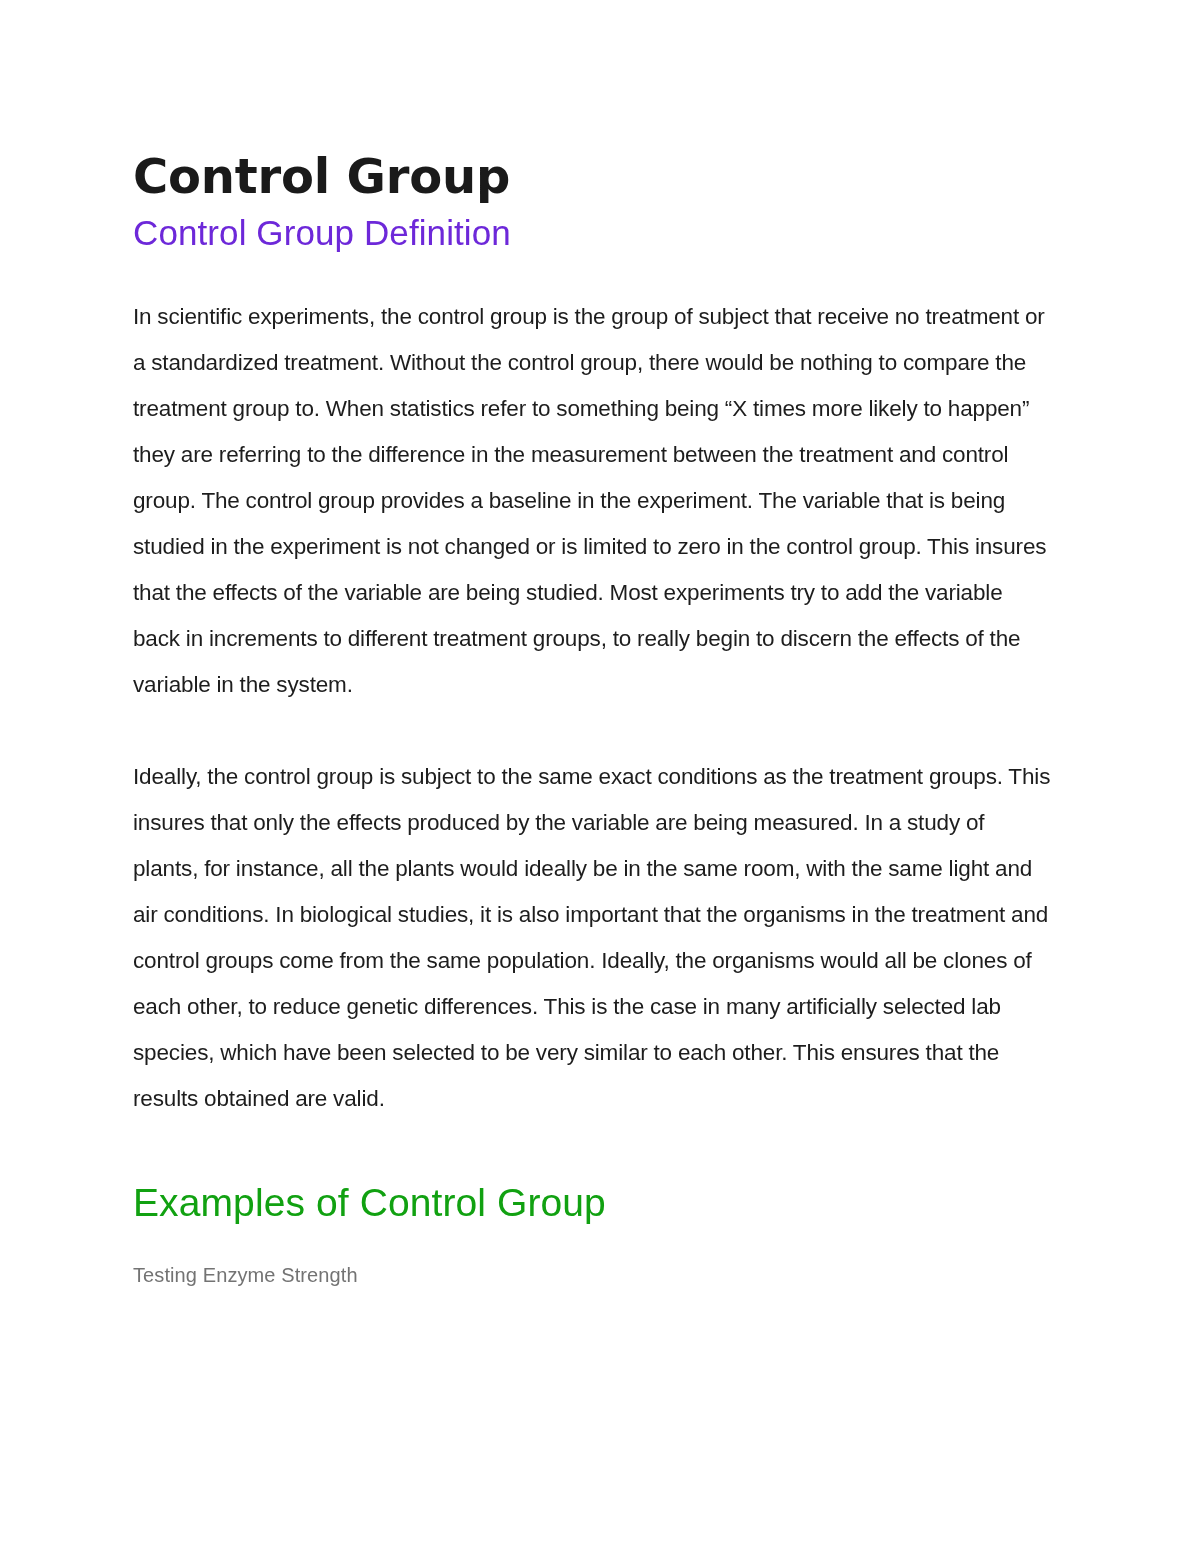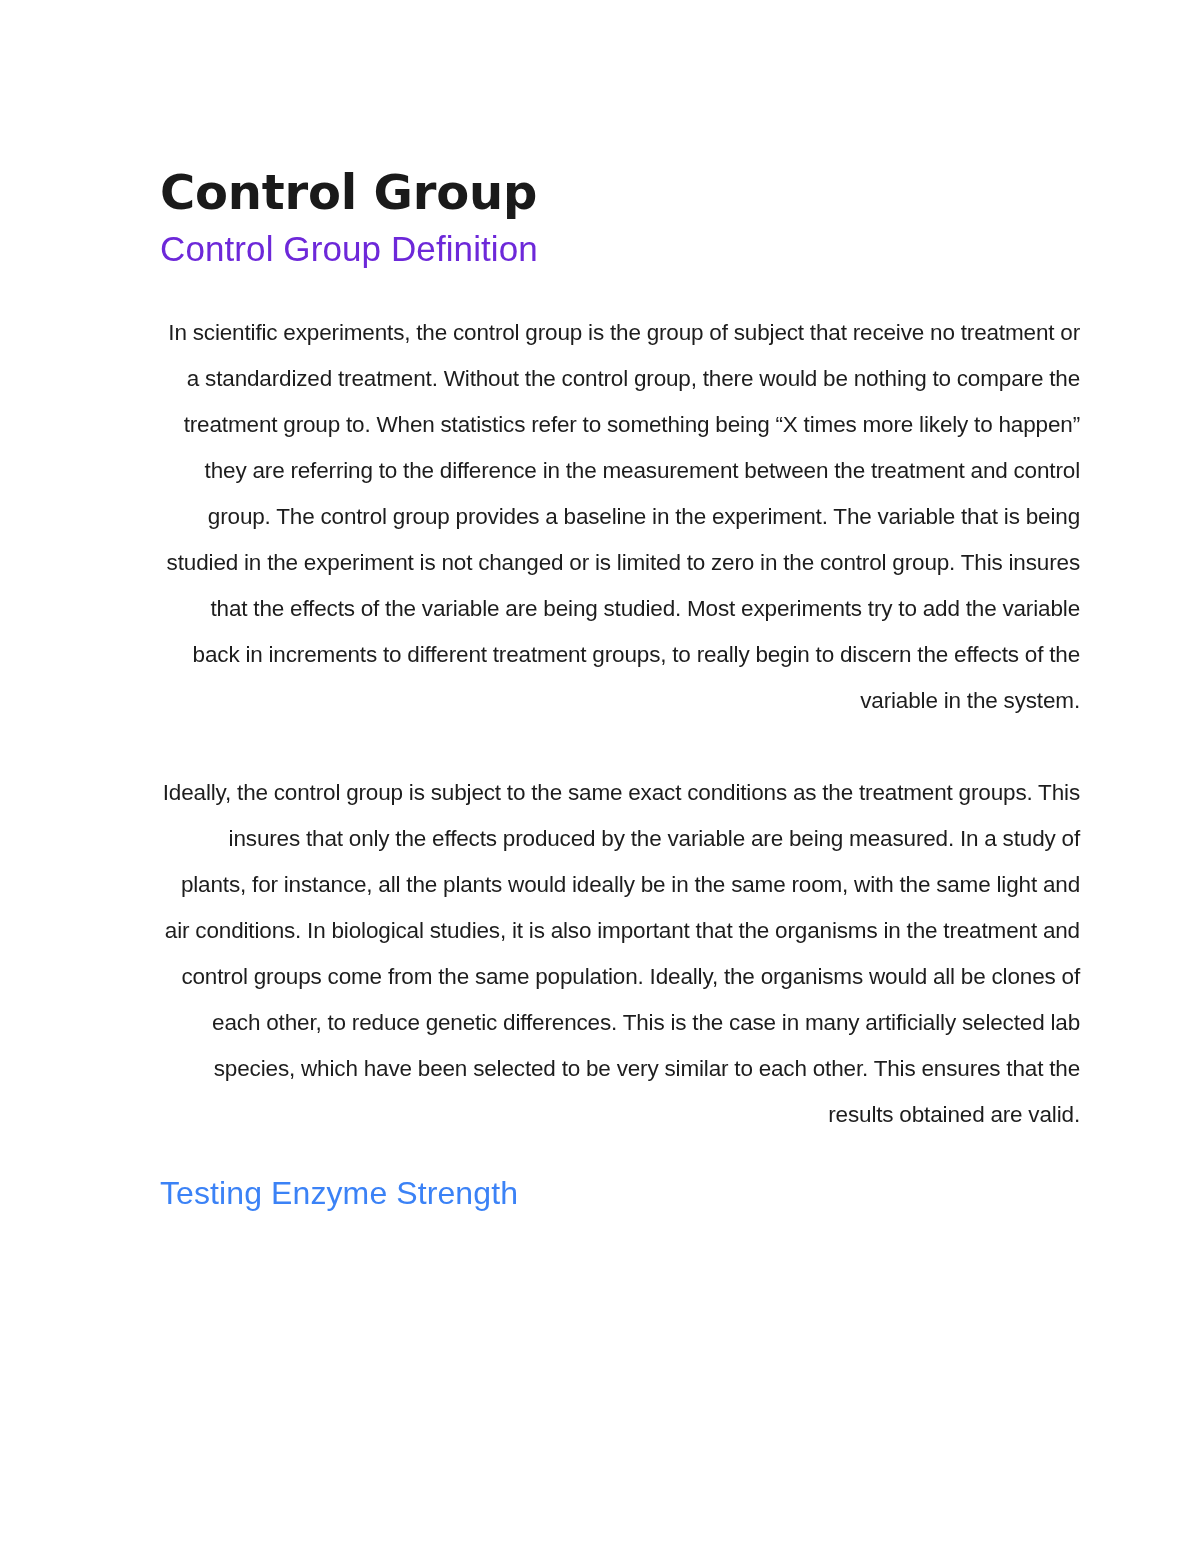--- a/index.html
+++ b/index.html
@@ -18,24 +18,23 @@
   .page {
     position: relative;
     width: 1200px;
     height: 1553px;
     background: #ffffff;
     box-sizing: border-box;
   }
 
   .content {
     position: absolute;
-    left: 160px;
+    left: 133px;
     top: 150px;
     width: 920px;
-    margin-top: 16px;
   }
 
   .doc-title {
     font-family: "DejaVu Sans", "Liberation Sans", sans-serif;
     font-size: 48px;
     font-weight: bold;
     color: #1a1a1a;
     line-height: 1.12;
     letter-spacing: -0.2px;
     margin: 0 0 4px 0;
@@ -58,21 +57,21 @@
   }
 
   p.body-text {
     font-family: "Liberation Sans", "DejaVu Sans", sans-serif;
     font-size: 22.5px;
     font-weight: normal;
     color: #1d1d1d;
     line-height: 46px;
     margin: 0;
     padding: 0;
-    text-align: right;
+    text-align: left;
     letter-spacing: -0.15px;
     word-spacing: -0.2px;
   }
 
   p.body-text + p.body-text {
     margin-top: 46px;
   }
 
   .heading-examples {
     font-family: "Liberation Sans", "DejaVu Sans", sans-serif;
@@ -80,23 +79,23 @@
     font-weight: normal;
     color: #11a111;
     line-height: 1.2;
     margin: 58px 0 0 0;
     padding: 0;
     letter-spacing: 0.1px;
   }
 
   .heading-3 {
     font-family: "Liberation Sans", "DejaVu Sans", sans-serif;
-    font-size: 32px;
+    font-size: 20px;
     font-weight: normal;
-    color: #3b82f6;
+    color: #737373;
     line-height: 1.2;
     margin: 36px 0 0 0;
     padding: 0;
     letter-spacing: 0.1px;
   }
 </style>
 </head>
 <body>
 
 <div class="page">
@@ -105,17 +104,18 @@
     <h1 class="doc-title">Control Group</h1>
 
     <h2 class="heading-2">Control Group Definition</h2>
 
     <div class="body-block">
       <p class="body-text">In scientific experiments, the control group is the group of subject that receive no treatment or a standardized treatment. Without the control group, there would be nothing to compare the treatment group to. When statistics refer to something being “X times more likely to happen” they are referring to the difference in the measurement between the treatment and control group. The control group provides a baseline in the experiment. The variable that is being studied in the experiment is not changed or is limited to zero in the control group. This insures that the effects of the variable are being studied. Most experiments try to add the variable back in increments to different treatment groups, to really begin to discern the effects of the variable in the system.</p>
 
       <p class="body-text">Ideally, the control group is subject to the same exact conditions as the treatment groups. This insures that only the effects produced by the variable are being measured. In a study of plants, for instance, all the plants would ideally be in the same room, with the same light and air conditions. In biological studies, it is also important that the organisms in the treatment and control groups come from the same population. Ideally, the organisms would all be clones of each other, to reduce genetic differences. This is the case in many artificially selected lab species, which have been selected to be very similar to each other. This ensures that the results obtained are valid.</p>
     </div>
 
+    <h2 class="heading-examples">Examples of Control Group</h2>
 
     <h3 class="heading-3">Testing Enzyme Strength</h3>
 
   </div>
 </div>
 
 </body></html>

